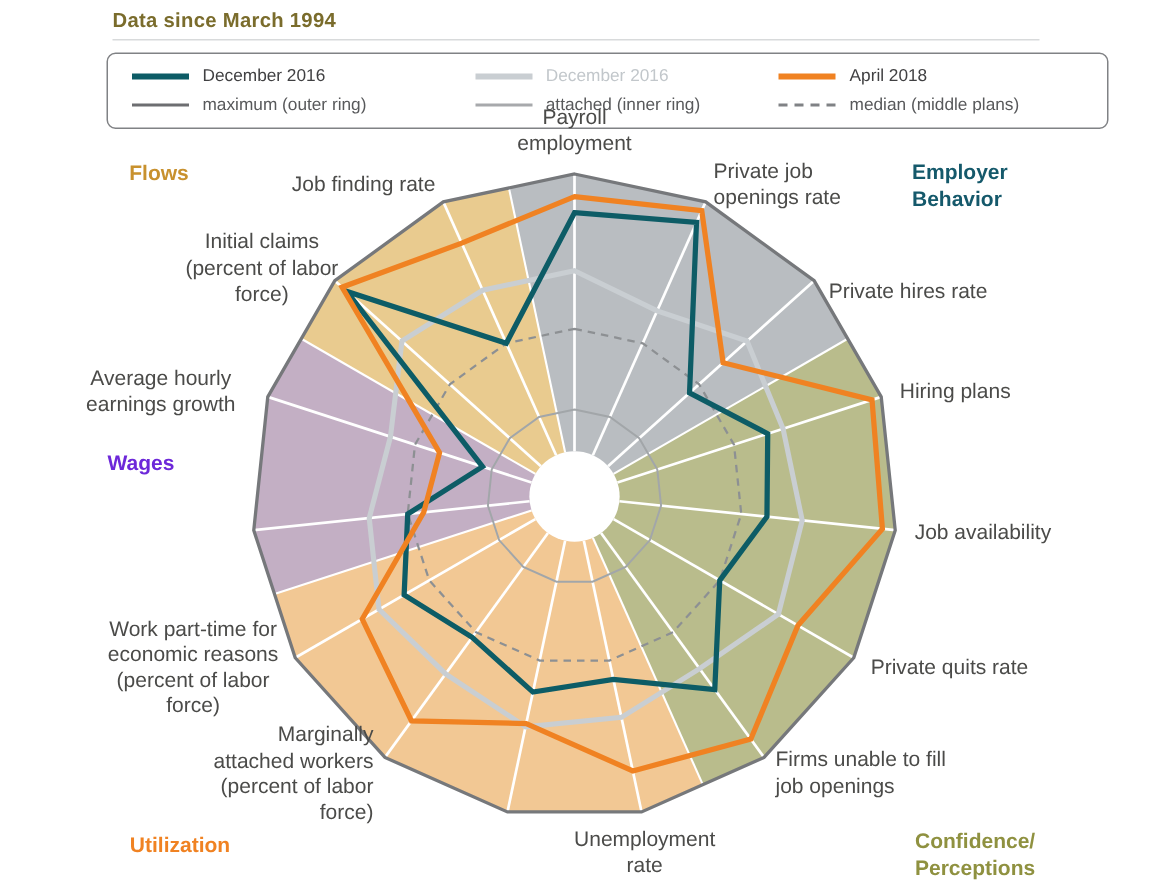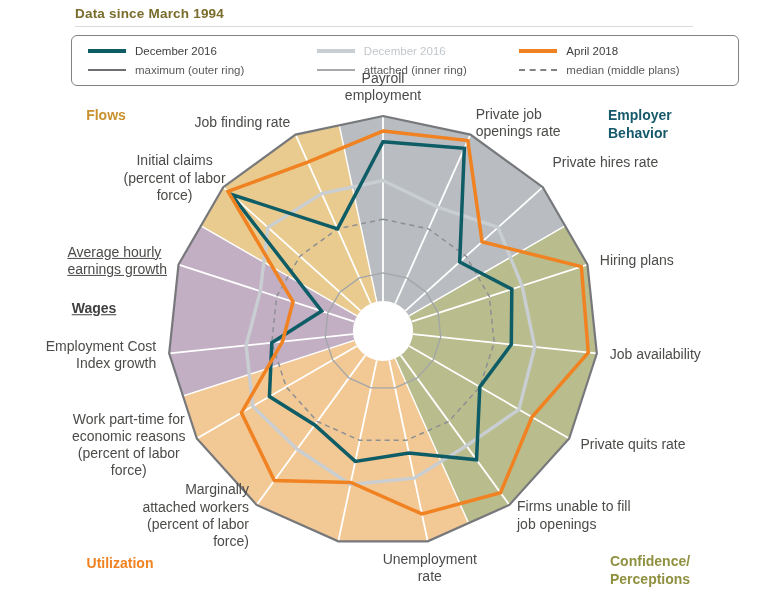--- a/index.html
+++ b/index.html
@@ -95,45 +95,43 @@
         <polygon points="383,116 470.4483782612971,134.58772660684082 542.7761374776397,187.1369196328455 587.477151003458,264.56134620938633 596.8222075041788,353.4736196025455 569.1954618136543,438.5 509.3738292428817,504.93865379061367 427.70101352581827,541.3017341577682 338.2989864741818,541.3017341577682 256.6261707571183,504.93865379061367 196.80453818634567,438.5 169.17779249582125,353.47361960254557 178.522848996542,264.5613462093862 223.22386252236024,187.1369196328455 295.551621738703,134.5877266068408" fill="none" stroke="#76787b" stroke-width="2.2"></polygon>
         <circle cx="383" cy="331" r="30.1" fill="#ffffff"></circle>
         <polygon points="383,180.5 438.09247830461715,207.26026776230972 498.0388189839006,227.41858213564876 522.0444626823514,285.8217154223827 534.813767327967,346.9562699178073 518.9226871239676,409.47499999999997 466.40672730030195,445.79951150180506 414.2907094680728,478.2112139104378 350.3682601261527,484.52026593517076 297.06579611484045,449.27828457761734 252.66317673044196,406.25 246.1537871973256,345.38311654562915 260.3137093979252,291.13680772563174 267.9611810160994,227.41858213564876 321.78613521709207,193.51140862478854" fill="none" stroke="#c9ced2" stroke-width="3.4" stroke-linejoin="miter"></polygon>
         <polygon points="383,141.8 464.3269917830063,148.33658574436194 459.6925459892671,261.9457214237658 511.82060513217857,289.14364811191336 511.2933245025073,344.4841717615273 479.82164014310024,386.9 476.5166336397325,459.71460380505414 408.9265878449746,452.9750058115055 355.2853716139927,461.3870751778163 314.7581322088439,424.9268730469314 269.42076829367085,396.575 271.8124520978271,342.6862821933237 321.6568546989626,311.0684038628159 231.21266939624223,194.3300736512032 337.5268433041256,228.8656178355572" fill="none" stroke="#0d5c66" stroke-width="3.5" stroke-linejoin="miter"></polygon>
         <polygon points="383,131.04999999999998 467.8249269134581,140.4800948086356 482.06120523613663,241.8048901723642 581.3428364733543,266.5545058231047 588.2693192040116,352.57467481844367 531.9563694509235,417 500.52766119588,492.76294802527076 421.88988176746193,513.9625087172583 350.8152702614109,482.4172485935931 274.31850685112175,480.5872422599278 241.4914490216227,412.7 282.50356247303597,341.5626012131964 293.03005355847847,301.7669923321299 228.01714664668944,191.45281204386012 307.79439469528455,162.08544488188306" fill="none" stroke="#f08222" stroke-width="3.5" stroke-linejoin="miter"></polygon>
       </svg>
       <div class="axis-label" style="text-align: center; left: 383px; top: 104px; transform: translate(-50%, -100%);">Payroll
 employment</div>
       <div class="axis-label" style="text-align: left; left: 475.736px; top: 122.712px; transform: translate(0px, -50%);">Private job
 openings rate</div>
-      <div class="axis-label" style="text-align: right; left: 552.437px; top: 163px; transform: translate(0px, -50%);">Private hires rate</div>
+      <div class="axis-label" style="text-align: right; left: 552.437px; top: 194px; transform: translate(0px, -50%);">Private hires rate</div>
       <div class="axis-label" style="text-align: left; left: 599.841px; top: 260.544px; transform: translate(0px, -50%);">Hiring plans</div>
       <div class="axis-label" style="text-align: left; left: 609.751px; top: 354.832px; transform: translate(0px, -50%);">Job availability</div>
       <div class="axis-label" style="text-align: left; left: 580.454px; top: 445px; transform: translate(0px, -50%);">Private quits rate</div>
       <div class="axis-label" style="text-align: left; left: 517.015px; top: 515.456px; transform: translate(0px, -50%);">Firms unable to fill
 job openings</div>
       <div class="axis-label" style="text-align: center; left: 429.78px; top: 551.083px; transform: translate(-50%, 0px);">Unemployment
 rate</div>
       <div class="axis-label" style="text-align: right; left: 248.985px; top: 515.456px; transform: translate(-100%, -50%);">Marginally
 attached workers
 (percent of labor
 force)</div>
       <div class="axis-label" style="text-align: center; left: 185.546px; top: 445px; transform: translate(-100%, -50%);">Work part-time for
 economic reasons
 (percent of labor
 force)</div>
-      <div class="axis-label" style="text-align: right; left: 156.249px; top: 354.832px; transform: translate(-100%, -50%);">Employment Cost
-Index growth</div>
-      <div class="axis-label" style="text-align: left; left: 167px; top: 260.544px; transform: translate(-100%, -50%); text-decoration: underline;">Average hourly
+      <div class="axis-label" style="text-align: center; left: 157px; top: 260.544px; transform: translate(-100%, -50%);">Average hourly
 earnings growth</div>
       <div class="axis-label" style="text-align: center; left: 213.563px; top: 178.438px; transform: translate(-100%, -50%); margin-left: 12px;">Initial claims
 (percent of labor
 force)</div>
       <div class="axis-label" style="text-align: center; left: 290.264px; top: 122.712px; transform: translate(-100%, -50%);">Job finding rate</div>
       <div class="cat-label" style="color: rgb(143, 145, 64); left: 610px; top: 570px; text-align: left; transform: translate(0px, -50%);">Confidence/
 Perceptions</div>
       <div class="cat-label" style="color: rgb(21, 89, 107); left: 608px; top: 124px; text-align: left; transform: translate(0px, -50%);">Employer
 Behavior</div>
       <div class="cat-label" style="color: rgb(240, 130, 34); left: 120px; top: 564px; text-align: center; transform: translate(-50%, -50%);">Utilization</div>
-      <div class="cat-label" style="color: #404040; left: 94px; top: 309px; text-align: center; transform: translate(-50%, -50%); text-decoration: underline;">Wages</div>
+      <div class="cat-label" style="color: #6d28d9; left: 94px; top: 309px; text-align: center; transform: translate(-50%, -50%);">Wages</div>
       <div class="cat-label" style="color: rgb(200, 145, 46); left: 106px; top: 116px; text-align: center; transform: translate(-50%, -50%);">Flows</div>
     </div>
 </div>
 
 </body></html>

